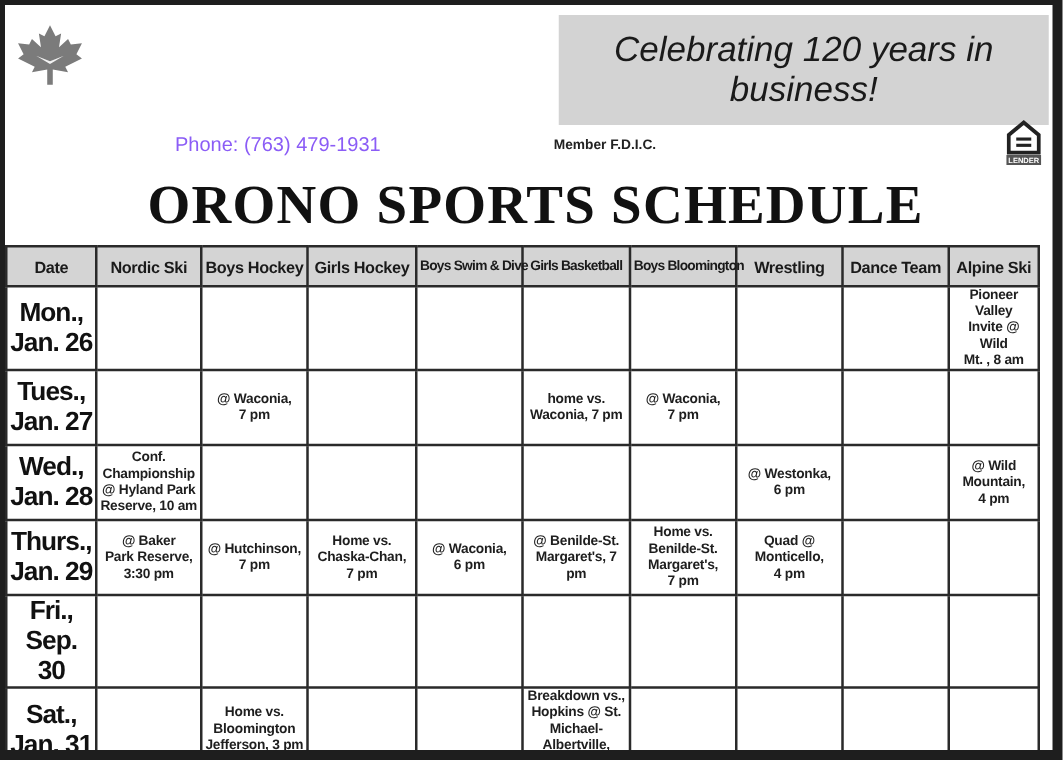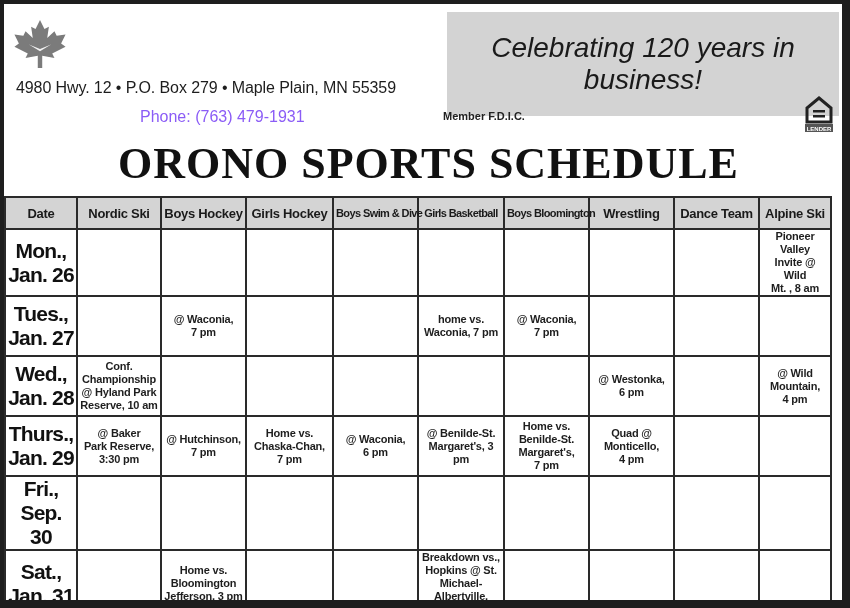--- a/index.html
+++ b/index.html
@@ -21,21 +21,21 @@
   }
   .address {
     position: absolute; left: 12px; top: 75px; font-size: 16px; color: #1d1d1d;
     white-space: nowrap; letter-spacing: -0.1px;
   }
   .phone {
     position: absolute; left: 136px; top: 104px; font-size: 16px; color: #8b5cf6; white-space: nowrap;
   }
   
   .promo {
-    position: absolute; left: 443px; top: 8px; width: 392px; height: 104px;
+    position: absolute; left: 443px; top: 8px; width: 392px; height: 88px;
     background: #d3d3d3; text-align: center; display: flex; align-items: center; justify-content: center;
   }
   .promo span {
     font-style: italic; font-size: 28px; color: #1a1a1a; line-height: 32px; width: 340px; display: block;
   }
   .fdic { position: absolute; left: 439px; top: 106px; font-size: 11px; color: #222; font-weight: bold; }
   .website { position: absolute; left: 584px; top: 104px; font-size: 14px; color: #222; font-weight: bold; letter-spacing: 0.2px; }
   .ehl { position: absolute; left: 801px; top: 92px; width: 28px; height: 36px; }
   .title {
     position: absolute; left: 0; top: 140px; width: 849px; text-align: center;
@@ -62,21 +62,20 @@
 <body>
 
 <div class="page">
 
   <div class="logo-row">
     <svg class="maple" viewBox="0 0 100 90">
       <path fill="#7b7b7b" d="M50 2 L58 18 L66 14 L63 34 L76 22 L80 30 L96 28 L88 44 L96 50 L72 62 L76 70 L54 66 L54 88 L46 88 L46 66 L24 70 L28 62 L4 50 L12 44 L4 28 L20 30 L24 22 L37 34 L34 14 L42 18 Z"></path>
       <path fill="#ffffff" d="M50 58 L30 46 L50 54 L70 46 Z" opacity="0.9"></path>
     </svg>
   </div>
-  <div class="address">4980 Hwy. 12 • P.O. Box 279 •  Maple Plain, MN 55359</div>
   <div class="phone">Phone: (763) 479-1931</div>
 
   <div class="promo">
     <span>Celebrating 120 years in business!</span>
   </div>
   <div class="fdic">Member F.D.I.C.</div>
   <svg class="ehl" viewBox="0 0 28 36">
     <path d="M14 2 L26 12 L26 26 L2 26 L2 12 Z" fill="none" stroke="#222" stroke-width="3"></path>
     <rect x="8" y="14" width="12" height="2.5" fill="#222"></rect>
     <rect x="8" y="19" width="12" height="2.5" fill="#222"></rect>
@@ -242,21 +241,21 @@
             <span class="cell">Home vs.
 Chaska-Chan,
 7 pm</span>
           </td>
         <td>
             <span class="cell">@ Waconia,
 6 pm</span>
           </td>
         <td>
             <span class="cell">@ Benilde-St.
-Margaret's, 3 pm</span>
+Margaret's, 7 pm</span>
           </td>
         <td>
             <span class="cell">Home vs.
 Benilde-St.
 Margaret's,
 7 pm</span>
           </td>
         <td>
             <span class="cell">Quad @
 Monticello,

